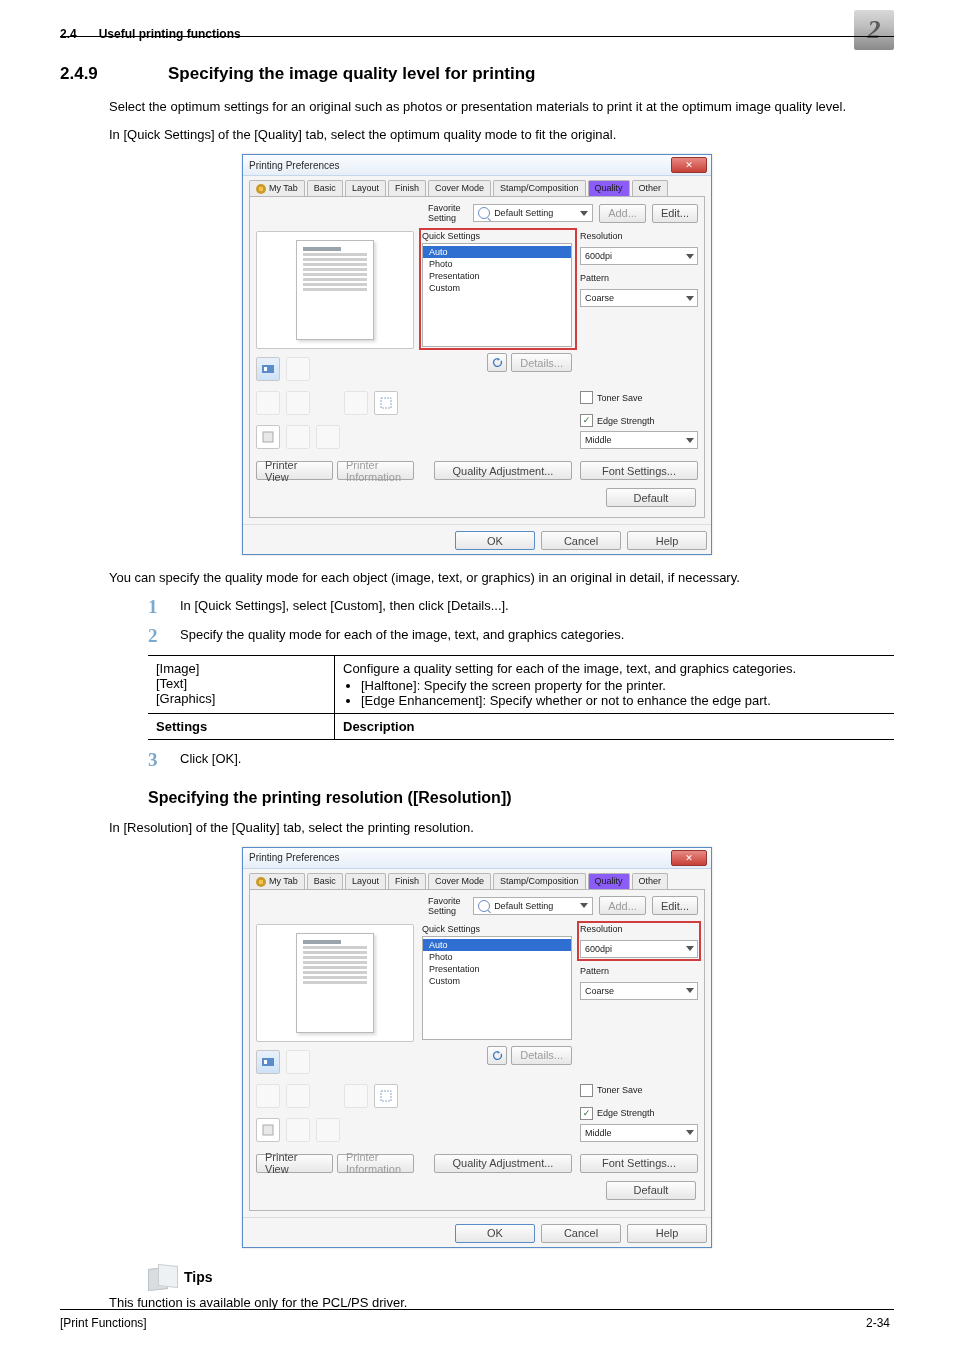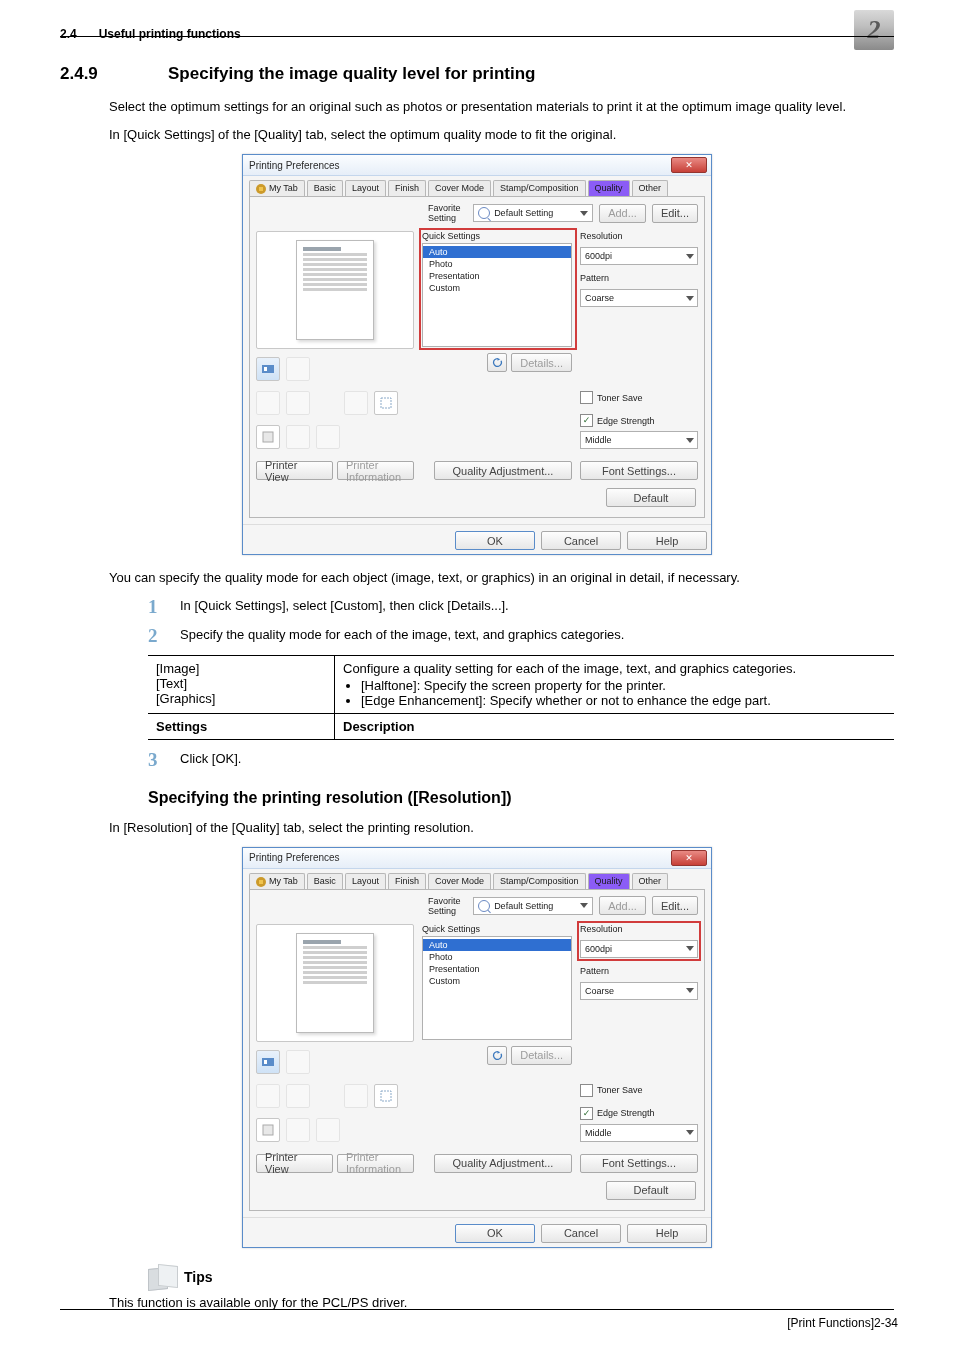--- a/index.html
+++ b/index.html
@@ -390,22 +390,22 @@
   }
   .tips-lbl {
     font-weight:bold;font-size:14px;
   }
   
   .footer-line {
     position:absolute; left:60px; right:60px; bottom:40px;
     border-top:1px solid #000;
   }
   .footer-row {
-    position:absolute; left:60px; right:56px; bottom:20px;
-    display:flex; justify-content:flex-end;
+    position:absolute; left:60px; right:64px; bottom:20px;
+    display:flex; justify-content:space-between;
     font-size:12px;
   }
 </style>
 </head>
 <body>
 
 <div class="page">
 
   <div class="header-row">
     <div class="header-left">

